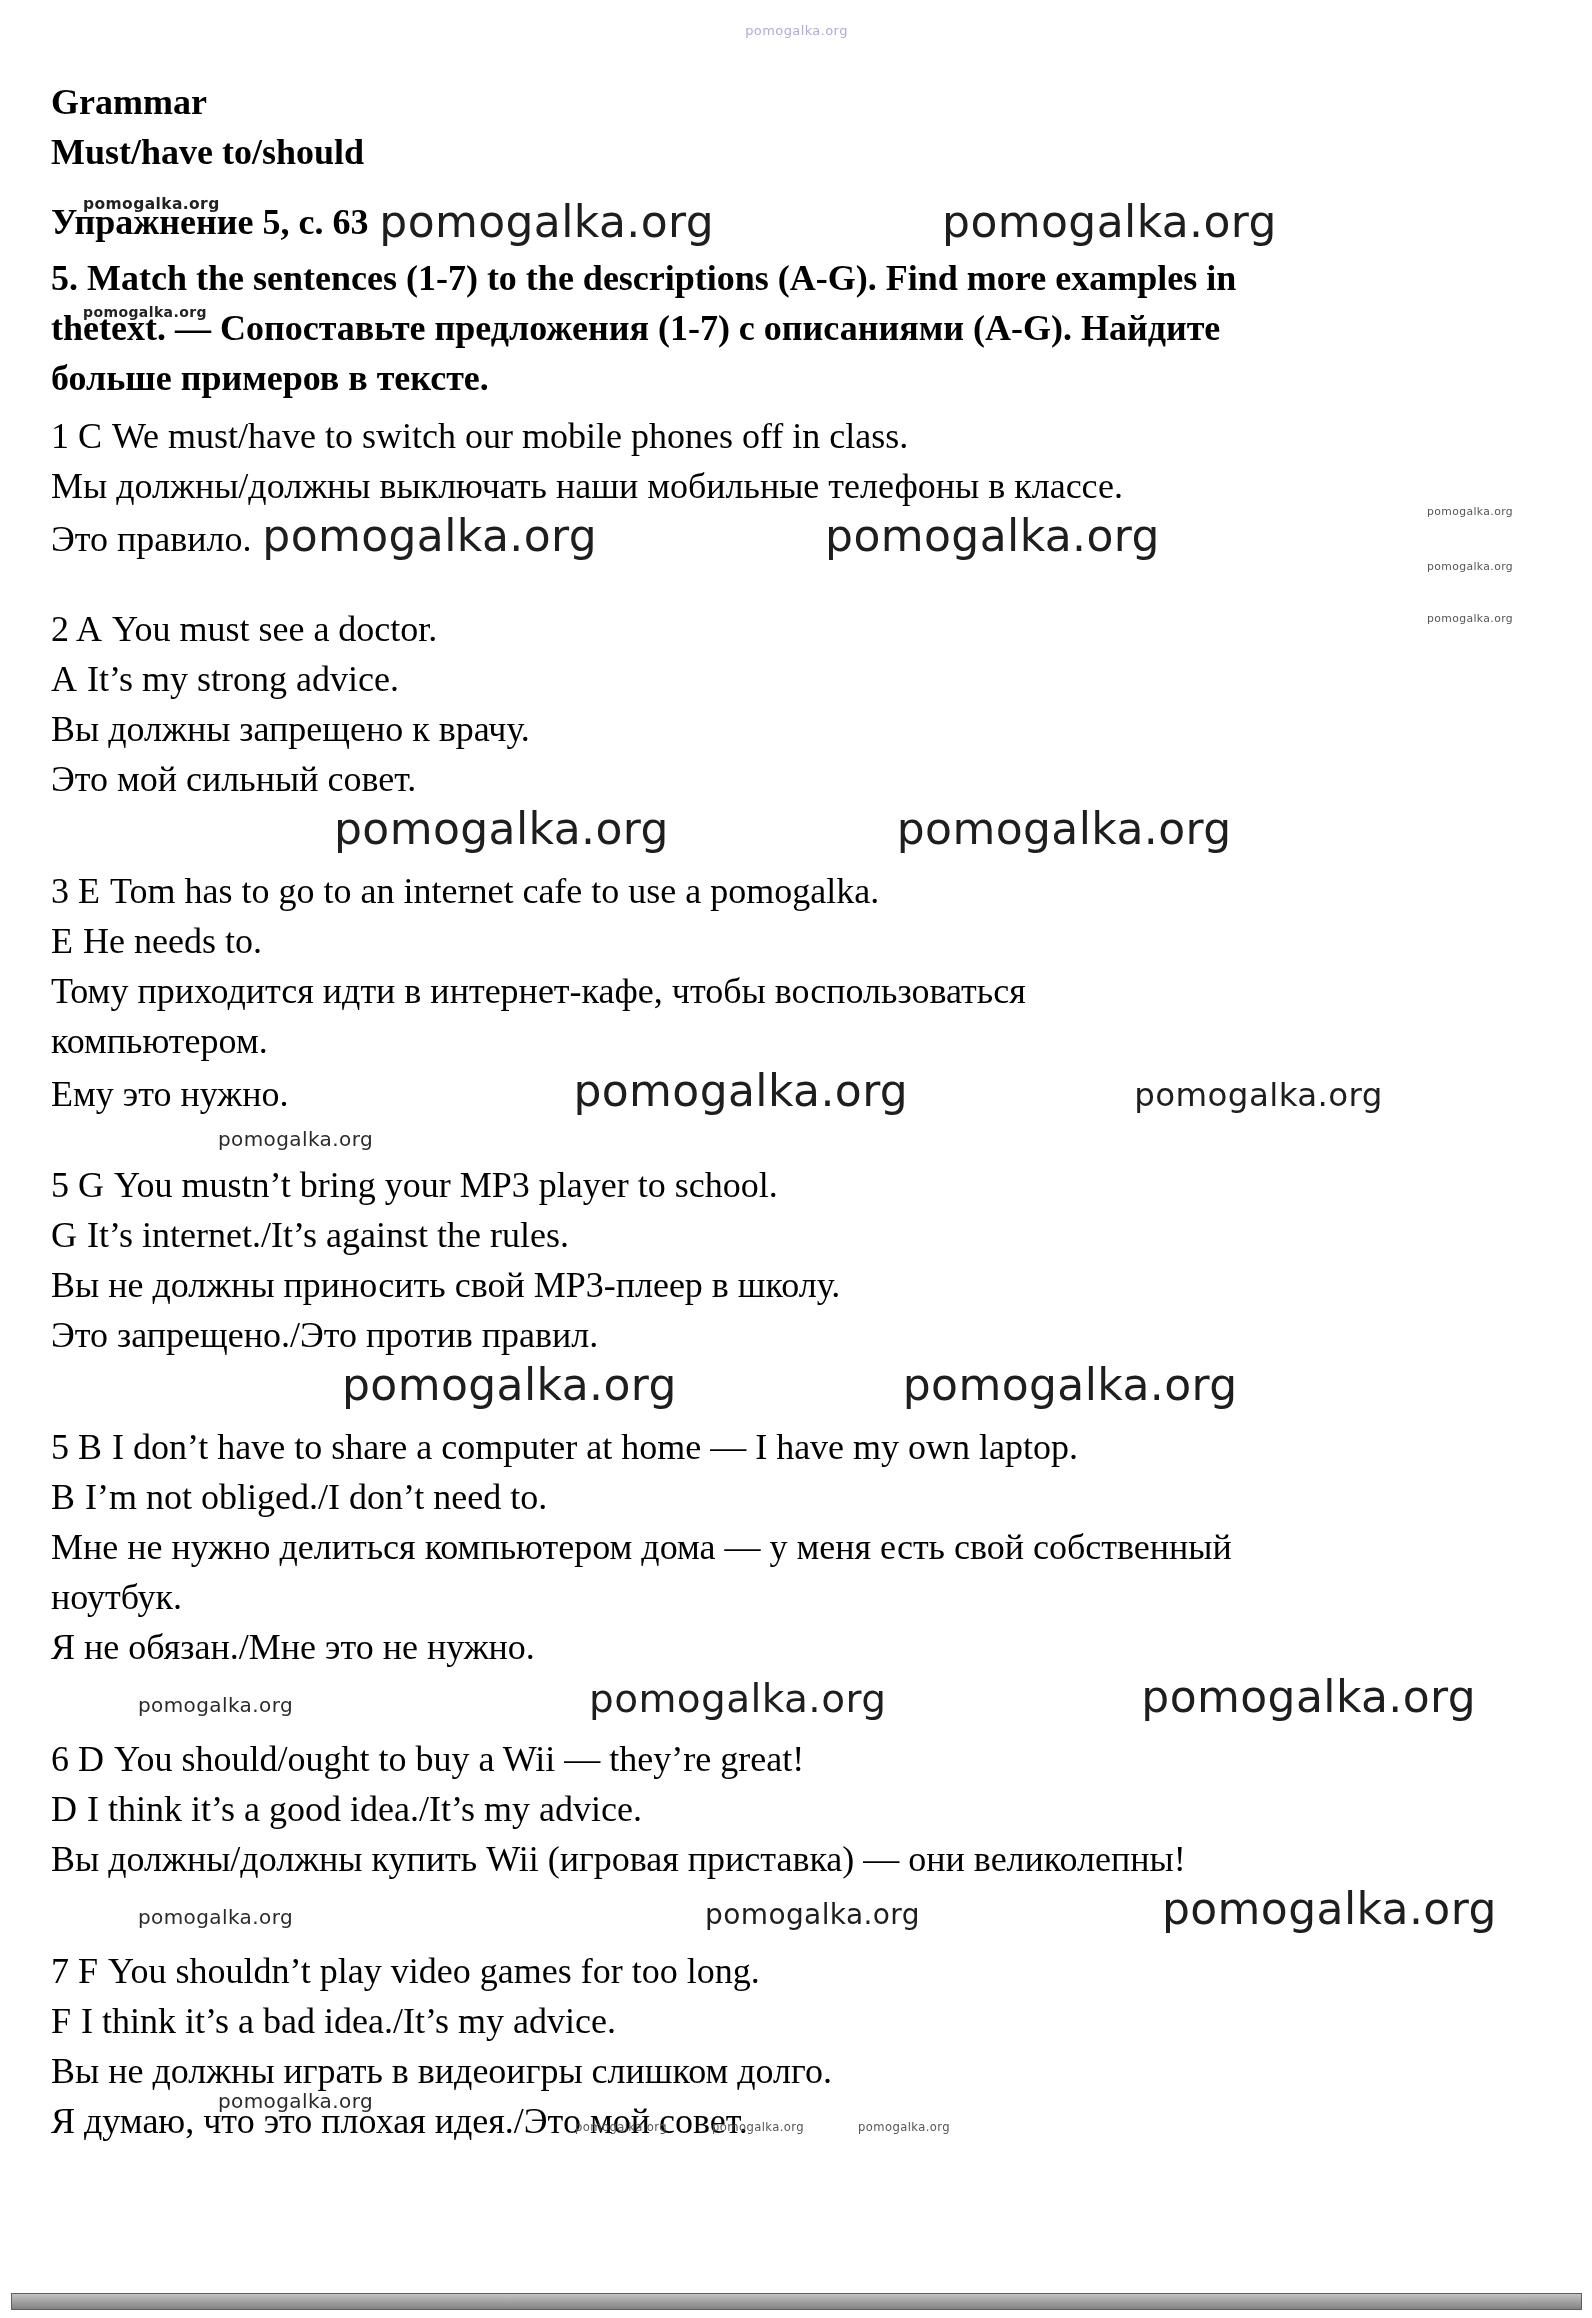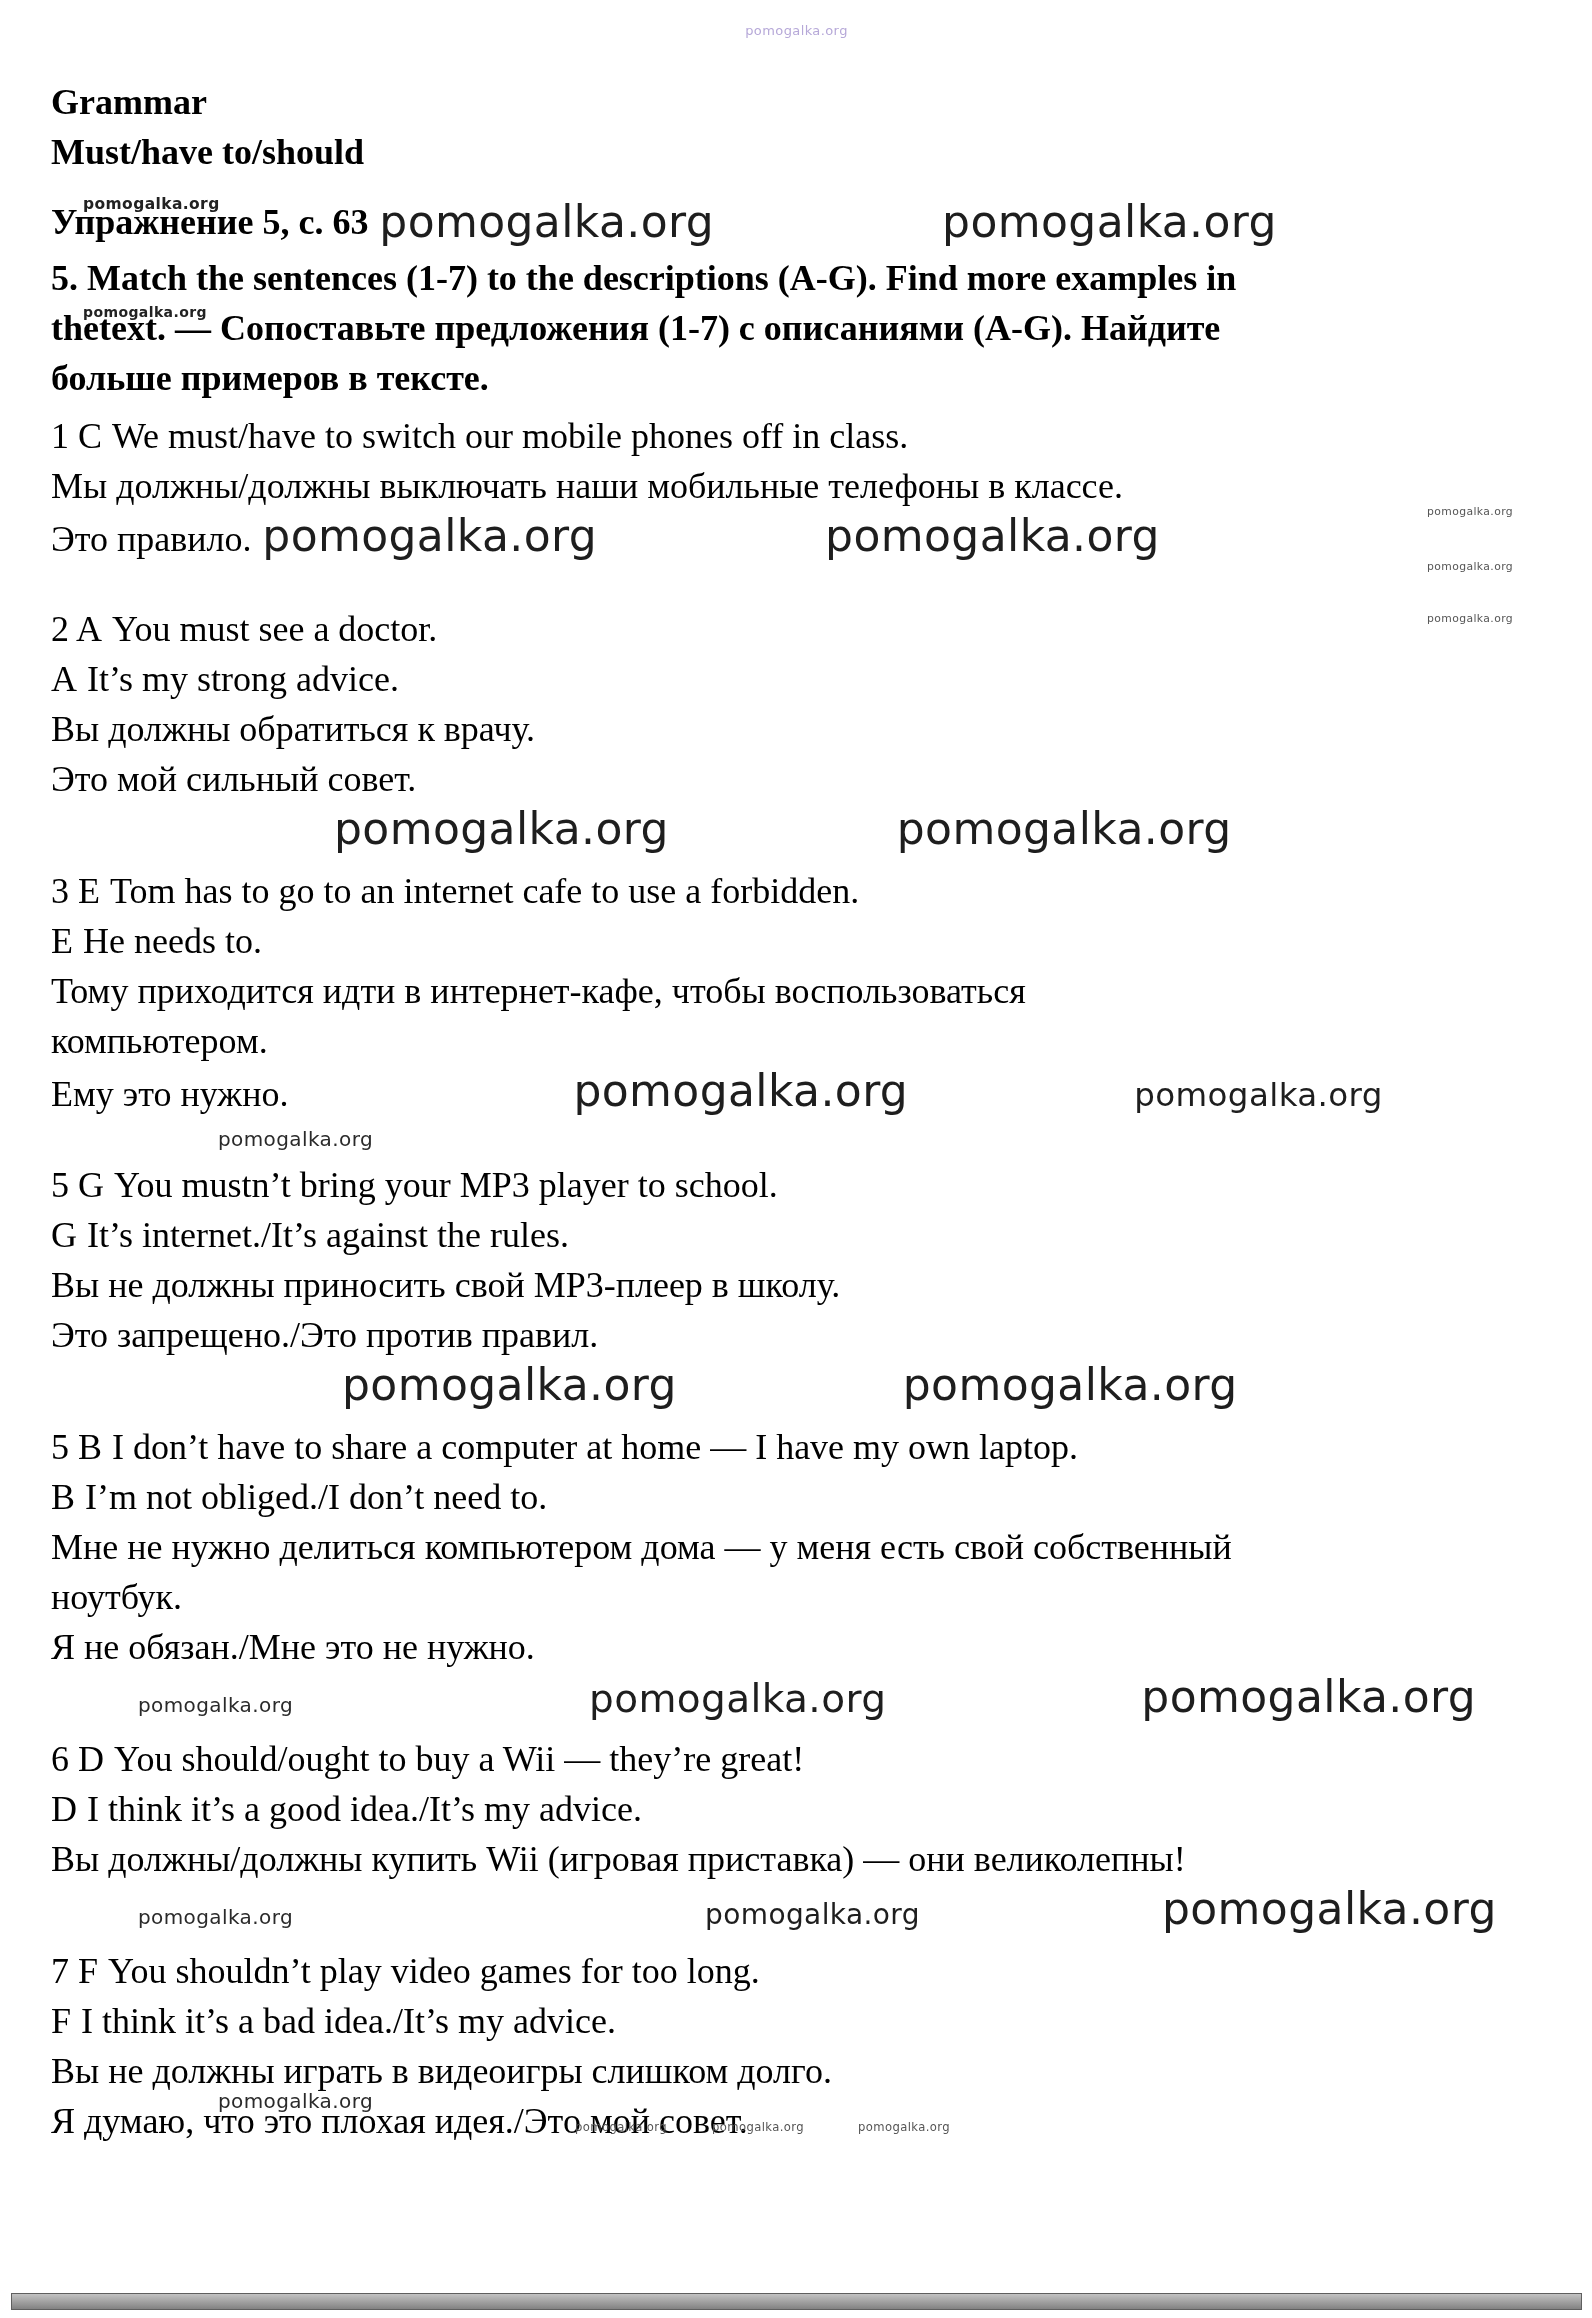--- a/index.html
+++ b/index.html
@@ -70,30 +70,30 @@
     <div class="wmline">
       <span class="line">Это правило.</span>
       <span class="wm wm-lg" style="margin-left:10.8px;">pomogalka.org</span>
       <span class="wm wm-lg" style="margin-left:228px;">pomogalka.org</span>
     </div>
   </section>
 
   <section class="item">
     <p class="line"><b class="pfx">2 A</b><span>You must see a doctor.</span></p>
     <p class="line"><b class="pfx">A</b><span>It’s my strong advice.</span></p>
-    <p class="line">Вы должны обратиться к врачу.</p>
+    <p class="line">Вы должны запрещено к врачу.</p>
     <p class="line">Это мой сильный совет.</p>
     <div class="wmrow">
       <span class="wm wm-lg" style="margin-left:283px;">pomogalka.org</span>
       <span class="wm wm-lg" style="margin-left:228px;">pomogalka.org</span>
     </div>
   </section>
 
   <section class="item gap-after">
-    <p class="line"><b class="pfx">3 E</b><span>Tom has to go to an internet cafe to use a forbidden.</span></p>
+    <p class="line"><b class="pfx">3 E</b><span>Tom has to go to an internet cafe to use a pomogalka.</span></p>
     <p class="line"><b class="pfx">E</b><span>He needs to.</span></p>
     <p class="line">Тому приходится идти в интернет-кафе, чтобы воспользоваться</p>
     <p class="line">компьютером.</p>
     <div class="wmline">
       <span class="line">Ему это нужно.</span>
       <span class="wm wm-lg" style="margin-left:285px;">pomogalka.org</span>
       <span class="wm wm-md" style="margin-left:226px;">pomogalka.org</span>
       <span class="wm wm-sm" style="position:absolute;left:167px;top:48px;">pomogalka.org</span>
     </div>
   </section>

